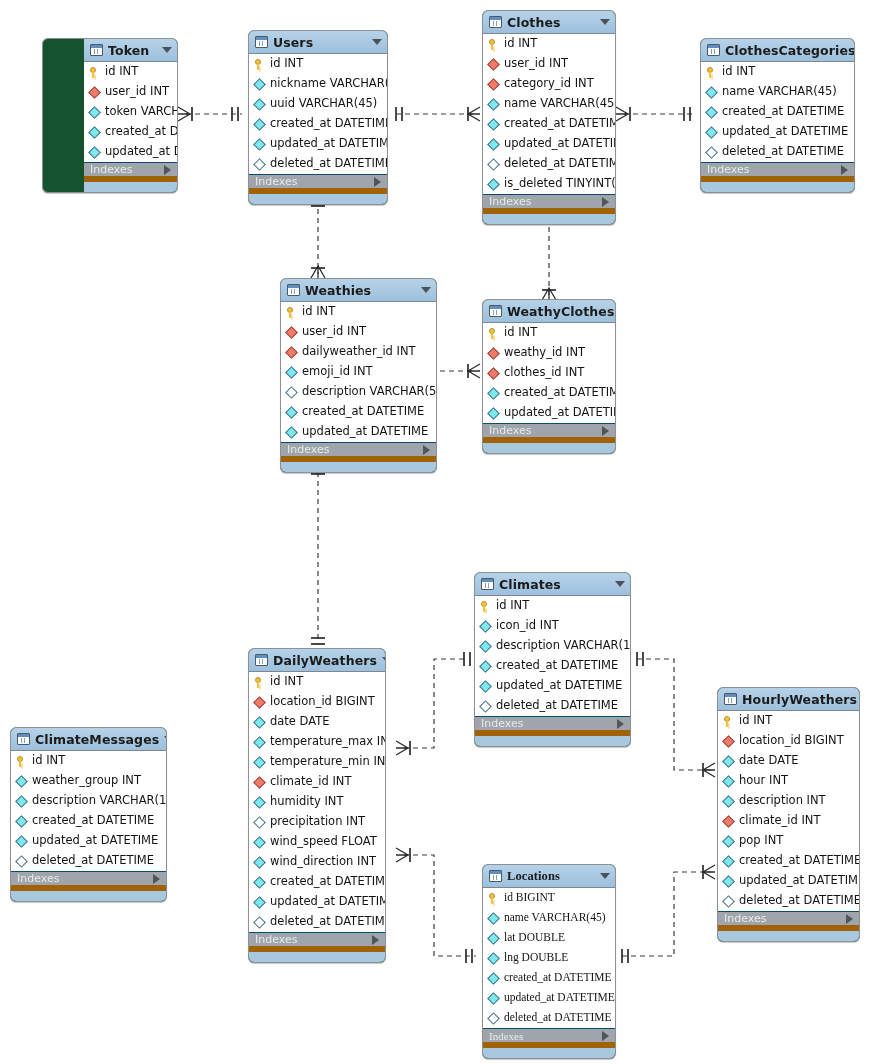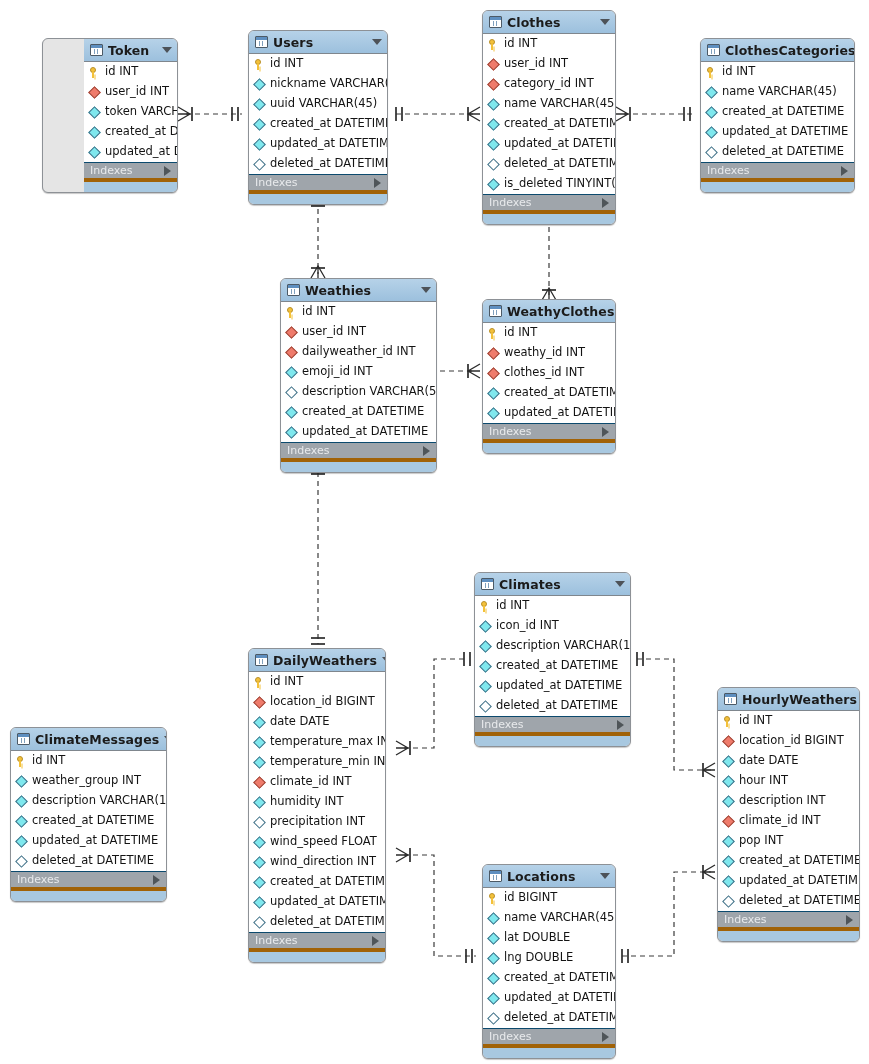--- a/index.html
+++ b/index.html
@@ -14,21 +14,21 @@
   #wires line, #wires path{stroke:#3a3a3a;stroke-width:1.2;fill:none;}
   #wires .dash{stroke-dasharray:5 4;}
   #wires .tick{stroke:#2b2b2b;stroke-width:1.7;}
   #wires .foot{stroke:#2b2b2b;stroke-width:1.3;fill:none;}
 
   
   .tbl{
     position:absolute;z-index:3;
     border:1px solid #8d9196;
     border-radius:6px;
-    background:#e5e5e5;
+    background:#14532d;
     box-shadow:0 1px 1px rgba(0,0,0,.22);
     box-sizing:border-box;
     overflow:hidden;
   }
   .tbl-hd{
     height:23px;
     background:linear-gradient(#b6d2e8,#9cc0dd);
     border-bottom:1px solid #7f868d;
     display:flex;align-items:center;
     padding:0 5px 0 6px;
@@ -83,21 +83,21 @@
     box-sizing:border-box;
   }
   .g.dia.cy{background:#7fe8ee;}
   .g.dia.hollow{background:#ffffff;}
   .g.dia.fk{background:#ef7b6b;border-color:#9c4436;}
 
   .idx{
     height:19px;background:#9fa5ab;
     display:flex;align-items:center;justify-content:space-between;
     padding:0 6px 0 6px;box-sizing:border-box;
-    border-bottom:4px solid #a16207;
+    border-bottom:6px solid #a16207;
   }
   .idx .lab{font-size:11px;color:#e8eaec;}
   .idx .arw{
     width:0;height:0;
     border-top:5px solid transparent;border-bottom:5px solid transparent;
     border-left:7px solid #4f5559;
   }
   .foot-strip{height:10px;background:#a8c8e0;}
 </style>
 </head>
@@ -551,21 +551,21 @@
             <span class="g dia hollow"></span>
             <span class="nm">deleted_at DATETIME</span>
           </div>
         </div>
         <div class="idx">
           <span class="lab">Indexes</span>
           <span class="arw"></span>
         </div>
         <div class="foot-strip"></div>
       </div>
-      <div class="tbl" style="left: 482px; top: 864px; width: 134px;">
+      <div class="tbl" style="left: 482px; top: 864px; width: 134px; font-family: Liberation Serif, serif;">
         <div class="tbl-hd">
           <span class="hd-ico"></span>
           <span class="ttl">Locations</span>
           <span class="caret"></span>
         </div>
         <div class="cols">
           <div class="col">
             <span class="g key"></span>
             <span class="nm">id BIGINT</span>
           </div>

